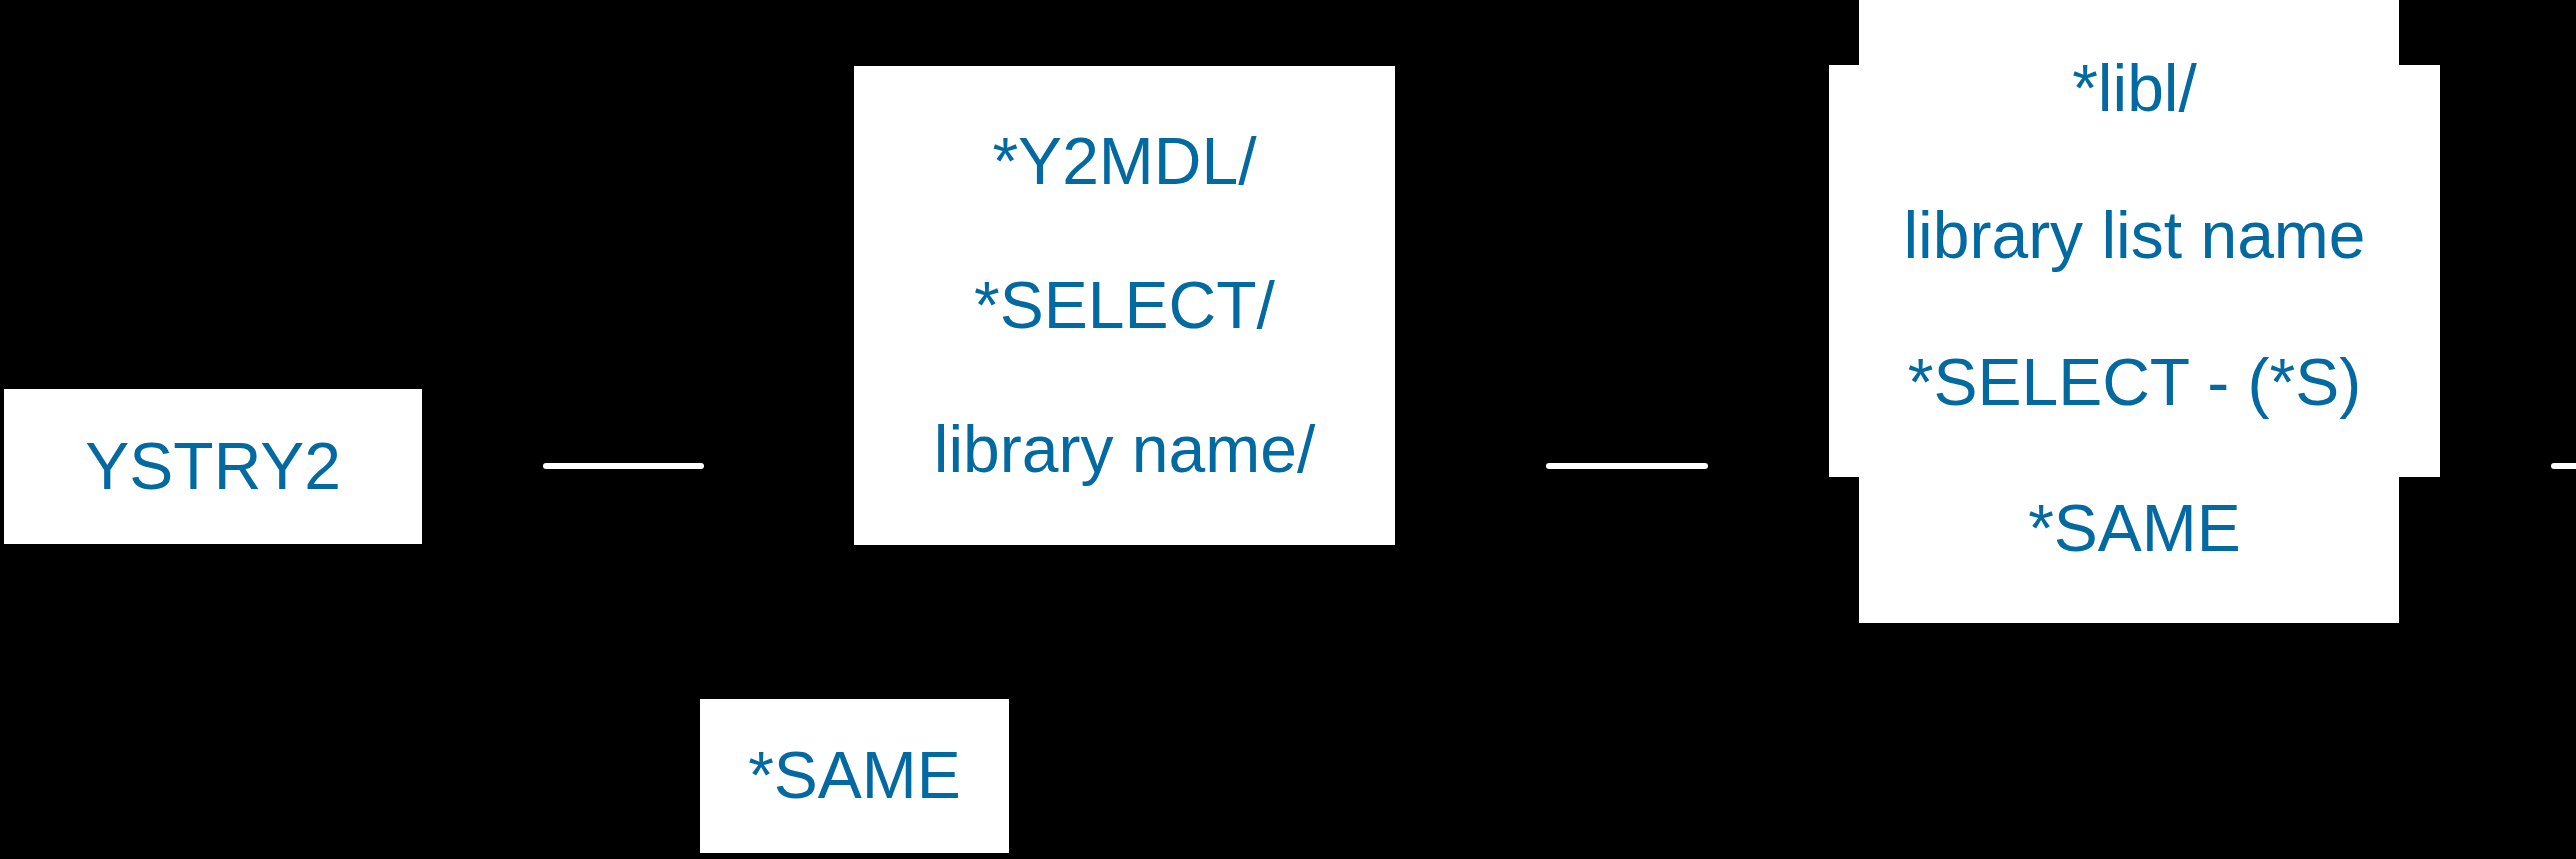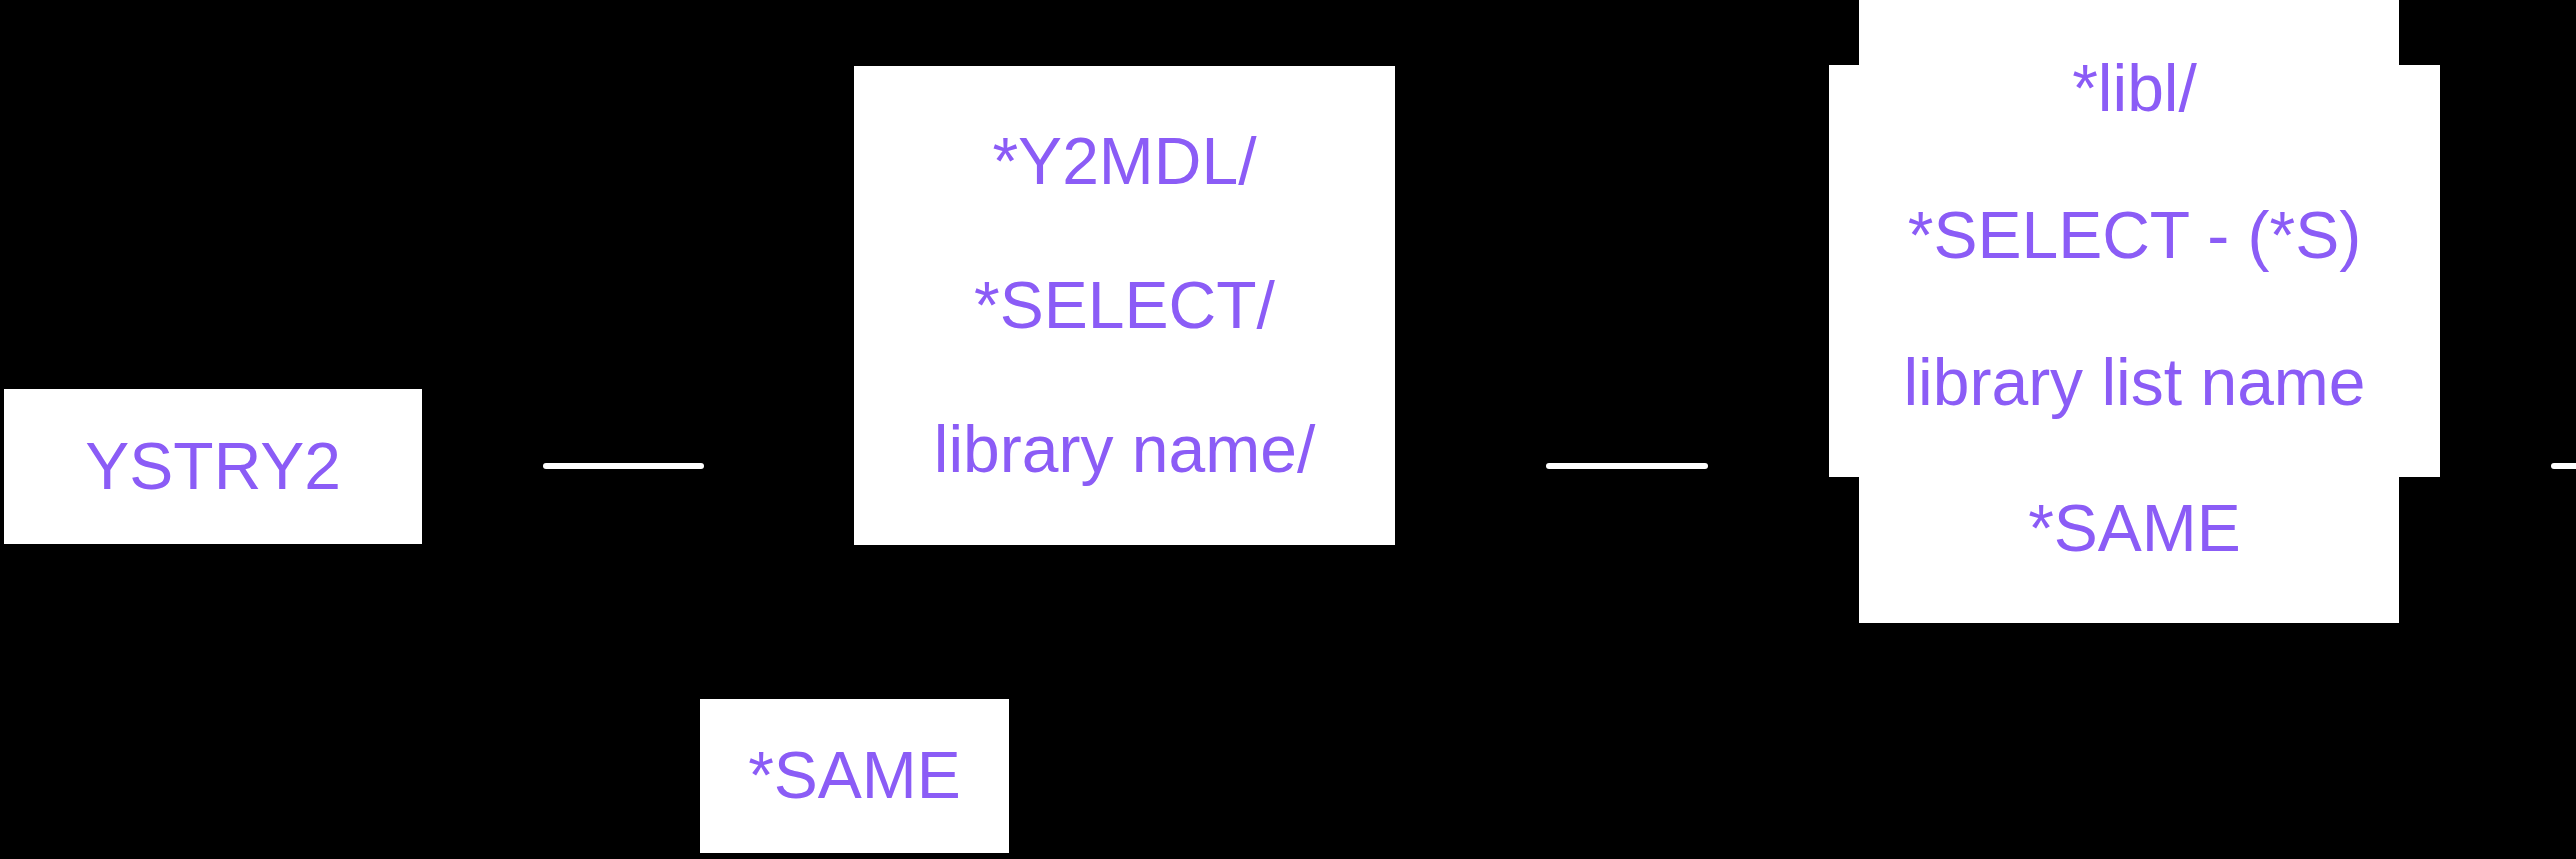--- a/index.html
+++ b/index.html
@@ -22,21 +22,21 @@
     color: #000000;
     display: flex;
     flex-direction: column;
     justify-content: center;
     box-sizing: border-box;
   }
   .node-line {
     display: block;
     white-space: nowrap;
     text-align: center;
-    color: #8b5cf6;
+    color: #0369a1;
     font-family: "Liberation Sans", sans-serif;
     font-weight: 400;
   }
   
   #box-ystry2 {
     left: 4.1px;
     top: 389px;
     width: 418px;
     height: 155px;
   }
@@ -131,22 +131,22 @@
     <span class="node-line">*Y2MDL/</span>
     <span class="node-line">*SELECT/</span>
     <span class="node-line">library name/</span>
   </div>
 
   <div id="box-library-list">
     <div class="cross-vert"></div>
     <div class="cross-horiz"></div>
     <div class="cross-text">
       <span class="node-line">*libl/</span>
+      <span class="node-line">library list name</span>
       <span class="node-line">*SELECT - (*S)</span>
-      <span class="node-line">library list name</span>
       <span class="node-line">*SAME</span>
     </div>
   </div>
 
   <div class="node-box" id="box-same">
     <span class="node-line">*SAME</span>
   </div>
 
 </div>
 

